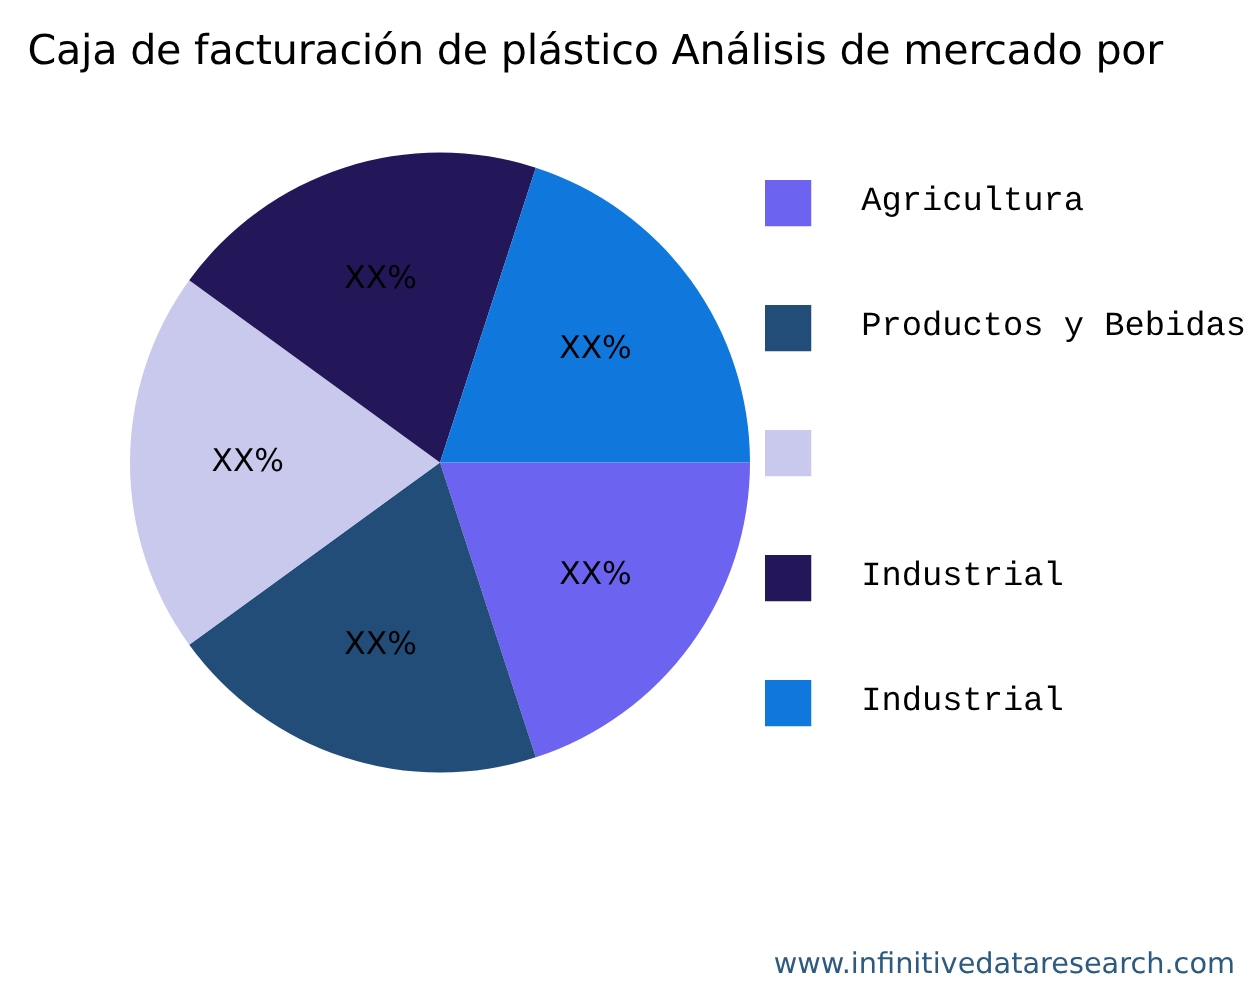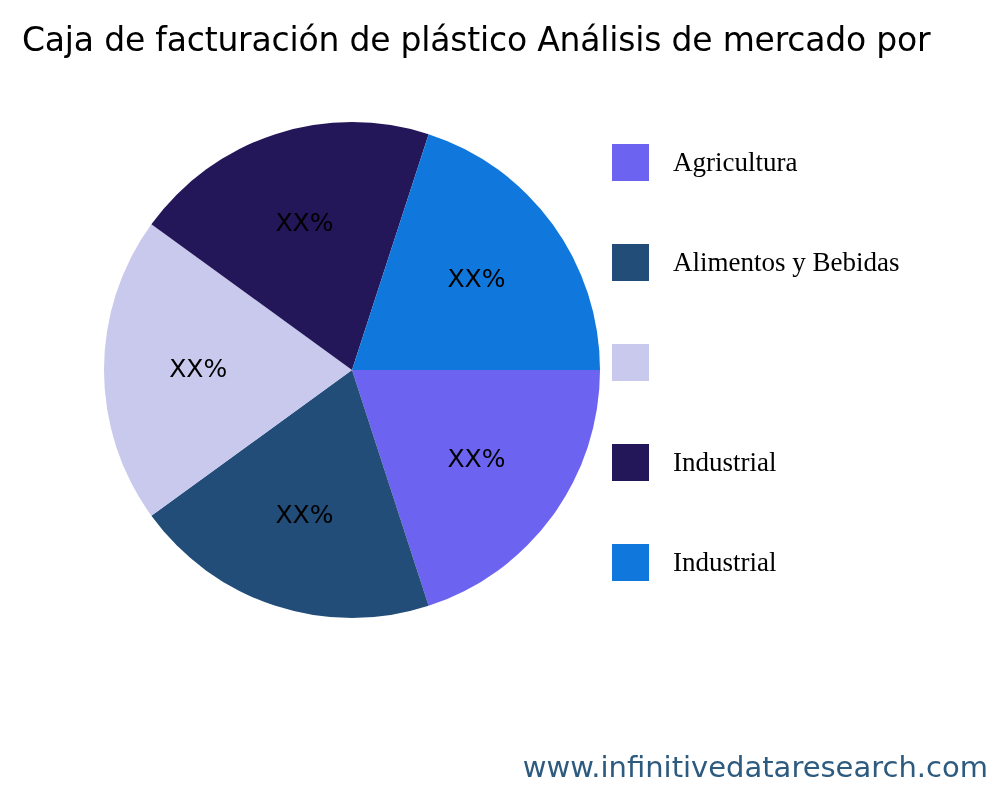--- a/index.html
+++ b/index.html
@@ -66,34 +66,35 @@
     align-items: center;
     height: 100px;
   }
   .legend-swatch {
     width: 37px;
     height: 37px;
     flex: 0 0 37px;
     margin-right: 24px;
   }
   .legend-label {
-    font-family: Liberation Serif, serif;
+    font-family: Liberation Mono, monospace;
     font-size: 27px;
     color: #000000;
     white-space: nowrap;
     line-height: 32px;
+    margin-left: 16px;
   }
 
   
   #footer-url {
     position: absolute;
     right: 12px;
     bottom: 16px;
     font-family: "DejaVu Sans", sans-serif;
-    font-size: 29px;
+    font-size: 23px;
     color: #2d5a7f;
     white-space: nowrap;
   }
 </style>
 </head>
 <body>
 
 <div id="chart-title">Caja de facturación de plástico Análisis de mercado por</div>
 
 <div id="plot-area">
@@ -115,21 +116,21 @@
   </svg>
 </div>
 
 <div id="legend">
     <div class="legend-item">
       <span class="legend-swatch" style="background: rgb(108, 99, 240);"></span>
       <span class="legend-label">Agricultura</span>
     </div>
     <div class="legend-item">
       <span class="legend-swatch" style="background: rgb(34, 77, 121);"></span>
-      <span class="legend-label">Alimentos y Bebidas</span>
+      <span class="legend-label">Productos y Bebidas</span>
     </div>
     <div class="legend-item">
       <span class="legend-swatch" style="background: rgb(201, 200, 237);"></span>
     </div>
     <div class="legend-item">
       <span class="legend-swatch" style="background: rgb(35, 22, 89);"></span>
       <span class="legend-label">Industrial</span>
     </div>
     <div class="legend-item">
       <span class="legend-swatch" style="background: rgb(16, 120, 220);"></span>

